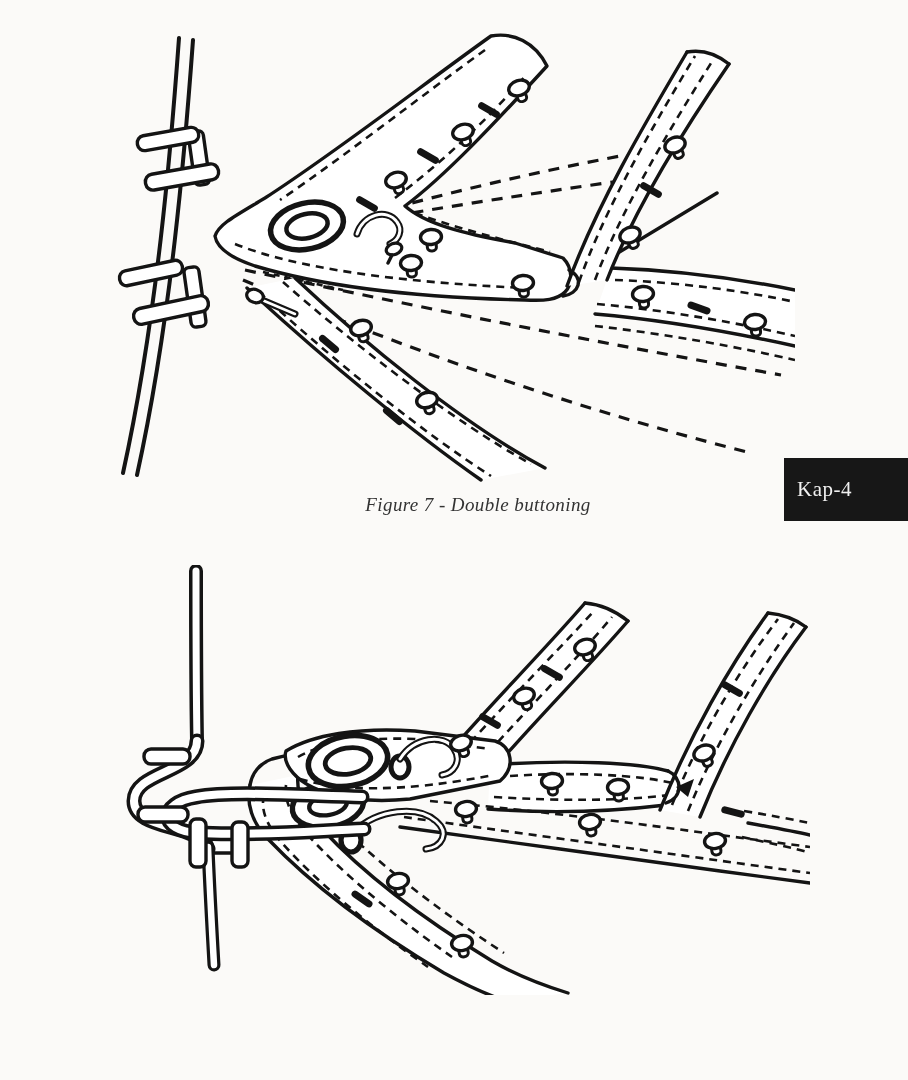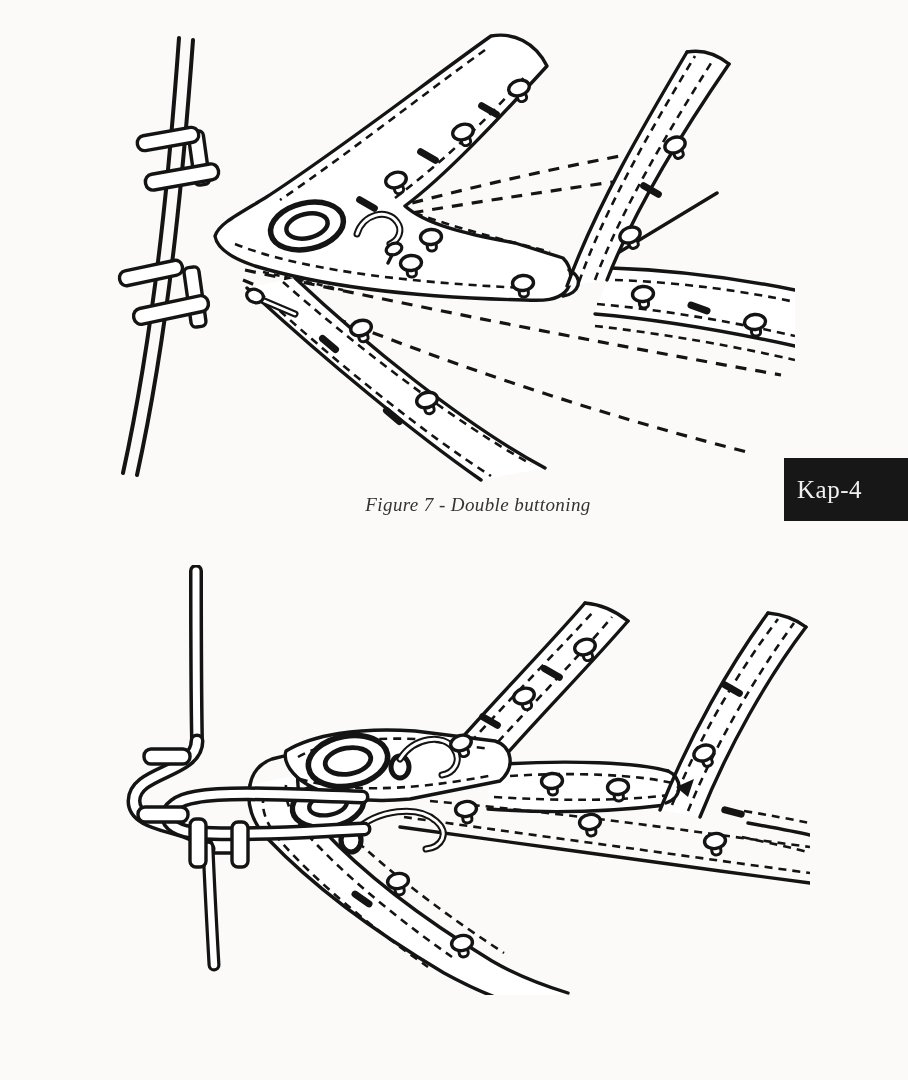--- a/index.html
+++ b/index.html
@@ -2,21 +2,21 @@
 <html><head>
 <meta charset="utf-8">
 <style>
   html,body{margin:0;padding:0;}
   body{background:#e8e8e8;font-family:"Liberation Serif","DejaVu Serif",serif;}
   .page{position:relative;width:908px;height:1080px;background:#fbfaf8;overflow:hidden;margin:0 auto;}
   .fig{position:absolute;}
   .caption{position:absolute;left:12px;width:890px;text-align:center;font-style:italic;
            font-size:19px;letter-spacing:.4px;color:#333;padding-left:21px;}
   .chapter-tab{position:absolute;left:784px;top:458px;width:124px;height:63px;
-               background:#171717;color:#f0f0f0;font-size:25px;line-height:63px;
+               background:#171717;color:#f0f0f0;font-size:21px;line-height:63px;
                padding-left:13px;box-sizing:border-box;letter-spacing:.5px;}
   
   .s{fill:none;stroke:#141414;stroke-width:3.4;stroke-linecap:round;stroke-linejoin:round;}
   .s2{fill:none;stroke:#141414;stroke-width:4;stroke-linecap:round;}
   .w{fill:#fff;stroke:#141414;stroke-width:3.4;stroke-linecap:round;stroke-linejoin:round;}
   .fw{fill:#fff;stroke:none;}
   .d{fill:none;stroke:#141414;stroke-width:2.6;stroke-dasharray:8 6;}
   .D{fill:none;stroke:#141414;stroke-width:3.2;stroke-dasharray:11 9;}
   .tb{fill:none;stroke:#141414;stroke-linecap:round;}
   .tw{fill:none;stroke:#fff;stroke-linecap:round;}

